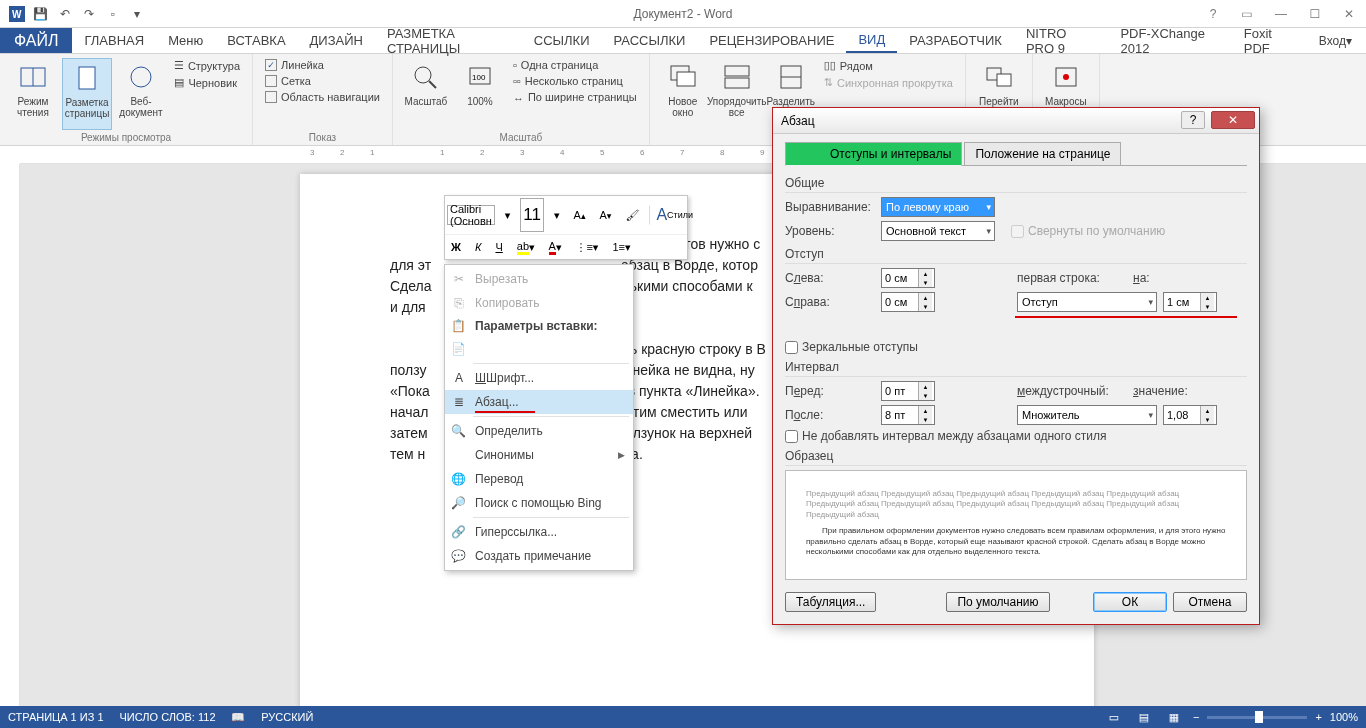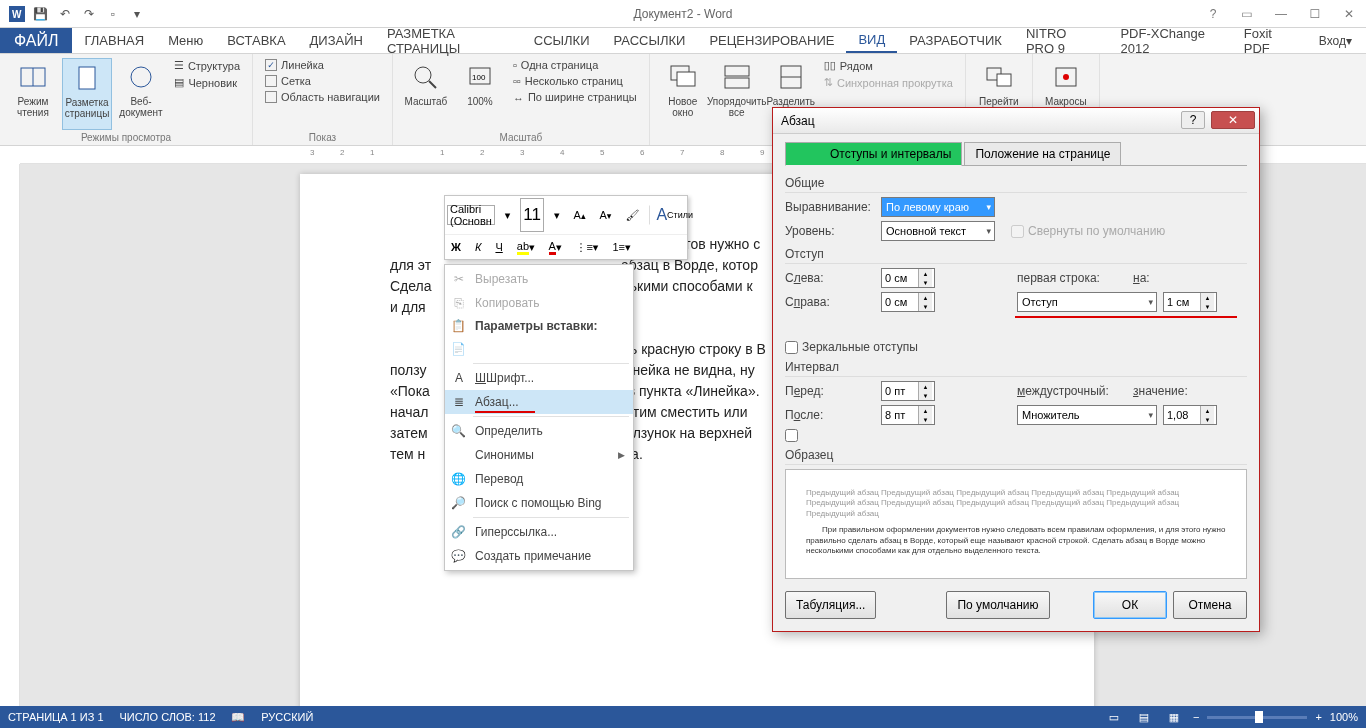--- a/index.html
+++ b/index.html
@@ -81,21 +81,21 @@
 .fselect.hl::after { color: #fff; }
 .spinner { display: flex; border: 1px solid #7a7a7a; background: #fff; height: 20px; width: 54px; align-items: center; }
 .spinner input { border: none; width: 36px; font-size: 11px; padding: 0 3px; outline: none; }
 .spin-btns { width: 14px; display: flex; flex-direction: column; border-left: 1px solid #aaa; }
 .spin-btns div { height: 9px; font-size: 6px; display: flex; align-items: center; justify-content: center; background: #eee; cursor: pointer; }
 .fcheck { display: flex; align-items: center; gap: 4px; font-size: 12px; color: #444; }
 .fcheck input { width: 13px; height: 13px; }
 .red-line { height: 2px; background: #d00; margin-top: 2px; }
 .preview-box { border: 1px solid #bbb; background: #fff; padding: 18px 20px; font-size: 8px; color: #999; line-height: 1.3; margin-top: 4px; height: 110px; overflow: hidden; }
 .dlg-buttons { display: flex; justify-content: space-between; margin-top: 12px; }
-.dlg-btn { min-width: 74px; height: 28px; border: 1px solid #707070; background: linear-gradient(#f8f8f8,#e1e1e1); font-size: 12px; cursor: pointer; padding: 0 10px; border-radius: 2px; display: flex; align-items: center; justify-content: center; text-align: center; }
+.dlg-btn { min-width: 74px; height: 20px; border: 1px solid #707070; background: linear-gradient(#f8f8f8,#e1e1e1); font-size: 12px; cursor: pointer; padding: 0 10px; border-radius: 2px; display: flex; align-items: center; justify-content: center; text-align: center; }
 .dlg-btn.default { border-color: #3399ff; box-shadow: 0 0 0 1px #8cc8f5 inset; }
 
 
 .statusbar { position: absolute; left: 0; right: 0; bottom: 0; height: 22px; background: #2b579a; color: #fff; display: flex; align-items: center; font-size: 11px; padding: 0 8px; gap: 16px; }
 .sb-right { margin-left: auto; display: flex; align-items: center; gap: 8px; }
 .zoom-slider { width: 100px; height: 3px; background: #5a7db8; position: relative; }
 .zoom-thumb { position: absolute; width: 8px; height: 12px; background: #fff; top: -5px; left: 48px; }
 .sb-viewbtn { width: 22px; height: 18px; display: flex; align-items: center; justify-content: center; cursor: pointer; }
 
 svg { display: block; }
@@ -509,20 +509,21 @@
       <div class="spinner">
           <input value="1,08" style="">
           <div class="spin-btns">
             <div>▲</div>
             <div>▼</div>
           </div>
         </div>
     </div>
     <label class="fcheck" style="margin-top:4px">
         <input type="checkbox" style="">
+        <span>Не добавлять интервал между абзацами одного стиля</span>
       </label>
 
     <div class="fieldset-lbl">Образец</div>
     <div class="preview-box">
       <div>Предыдущий абзац Предыдущий абзац Предыдущий абзац Предыдущий абзац Предыдущий абзац Предыдущий абзац Предыдущий абзац Предыдущий абзац Предыдущий абзац Предыдущий абзац Предыдущий абзац</div>
       <div style="color:#333;margin-top:6px;text-indent:16px">При правильном оформлении документов нужно следовать всем правилам оформления, и для этого нужно правильно сделать абзац в Ворде, который еще называют красной строкой. Сделать абзац в Ворде можно несколькими способами как для отдельно выделенного текста.</div>
     </div>
 
     <div class="dlg-buttons">
       <div style="display:flex;gap:70px">

